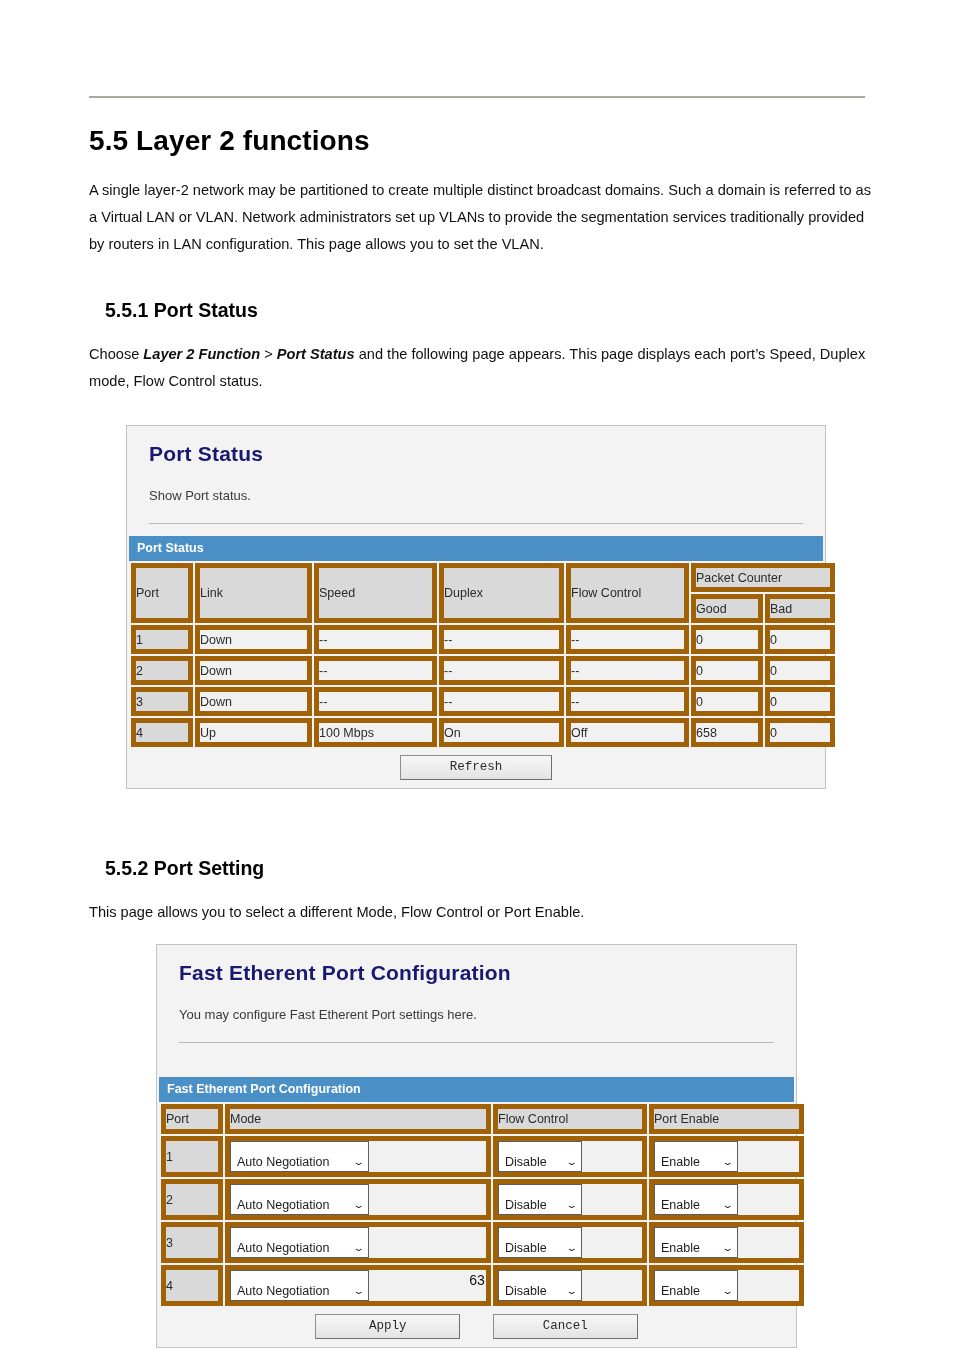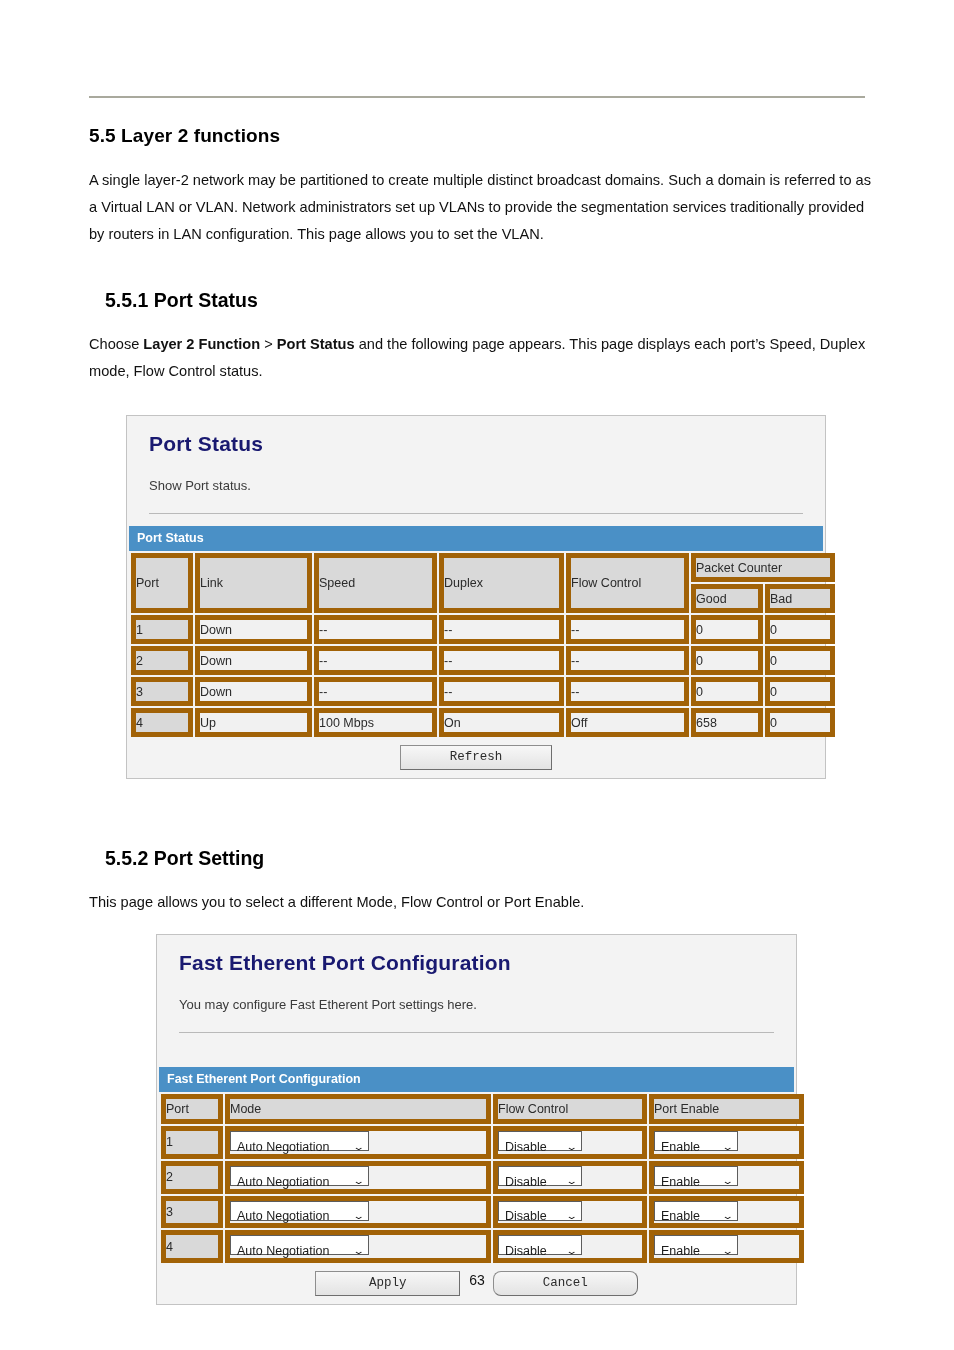--- a/index.html
+++ b/index.html
@@ -20,40 +20,40 @@
     position:absolute;
     left:89px;top:96px;width:776px;height:2px;
     background:#a9a99d;
   }
   .content{
     position:absolute;
     left:89px;top:125px;width:790px;
   }
 
   h1.sec{
-    font-size:19px;
+    font-size:28px;
     font-weight:bold;
     margin:0 0 20px 0;
     letter-spacing:0.1px;
     color:#000;
   }
   h2.sub{
     font-size:19.5px;
     font-weight:bold;
     margin:0 0 19px 16px;
     color:#000;
   }
   p.body{
     font-size:14.6px;
     line-height:27px;
     margin:0 0 0 0;
     color:#111;
     text-align:left;
   }
-  p.body b{font-weight:bold;}
+  p.body b{font-weight:bold;font-style:italic;}
   .gap-a{height:41px;}
   .gap-b{height:30px;}
   .gap-c{height:18px;}
 
   
   .panel{
     border:1px solid #c3c3c3;
     background:#f3f3f3;
     box-sizing:border-box;
   }
@@ -124,32 +124,32 @@
     border:1px solid #8e8e8e;
     border-right-color:#6e6e6e;
     border-bottom-color:#6e6e6e;
     padding:4px 0 5px 0;
     text-align:center;
     cursor:default;
     box-sizing:border-box;
   }
   .winbtn.refresh{width:152px;}
   .winbtn.apply{width:145px;}
-  .winbtn.cancel{width:145px;margin-left:28px;border-radius:8px;}
+  .winbtn.cancel{width:145px;margin-left:28px;}
 
   
   .sel{
     display:inline-flex;
     align-items:center;
     justify-content:space-between;
     border:1px solid #5d5d5d;
     background:#ffffff;
     font-size:12.5px;
     color:#1c1c1c;
-    height:20px;
+    height:31px;
     padding:12px 5px 0 6px;
     box-sizing:border-box;
     cursor:default;
     line-height:1;
   }
   .sel .lbl{white-space:nowrap;}
   .sel .chev{
     margin-left:9px;
     font-size:11px;
     line-height:1;

